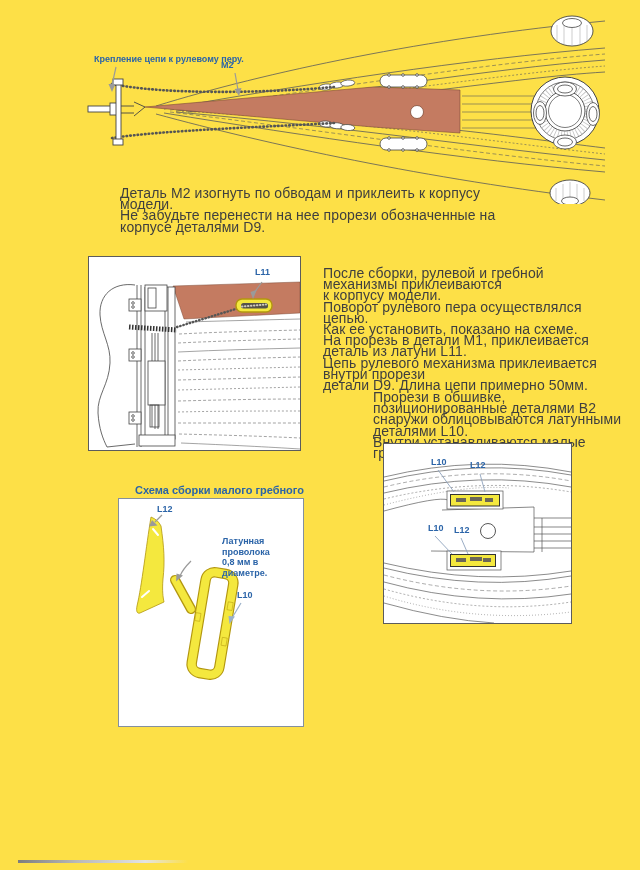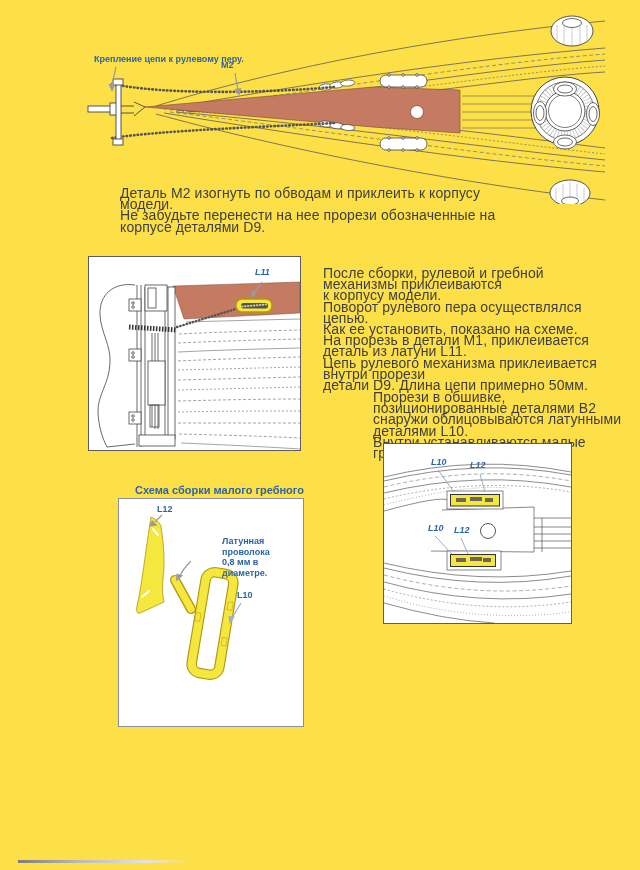--- a/index.html
+++ b/index.html
@@ -3,21 +3,21 @@
 <meta charset="utf-8">
 <style>
   html,body{margin:0;padding:0;background:#e8e8e8;}
   .page{
     position:relative;width:640px;height:870px;margin:0 auto;
     background:#fde047;overflow:hidden;
     font-family:"Liberation Sans",sans-serif;
   }
   .fig{position:absolute;}
   .fig svg{position:absolute;left:0;top:0;display:block;}
-  .boxed{border:1px solid #5c5c5c;background:#fff;font-style:italic;}
+  .boxed{border:1px solid #5c5c5c;background:#fff;}
   .boxed-blue{border:1px solid #84909e;background:#fff;}
   .lbl{
     position:absolute;font-weight:bold;color:#2b64a8;
     font-size:9px;line-height:10.5px;white-space:pre-line;
   }
   .para{
     position:absolute;color:#3f3f3f;font-size:14px;line-height:11.2px;
     white-space:pre-line;letter-spacing:.1px;
   }
   .fig-title{

